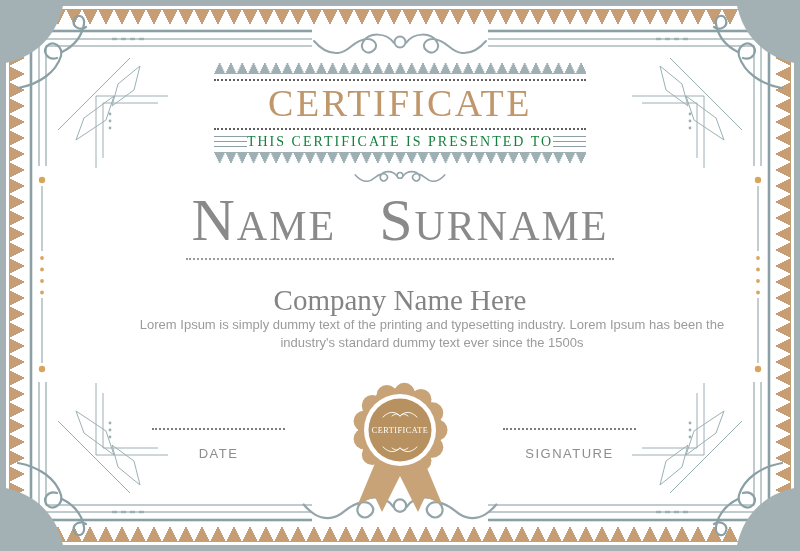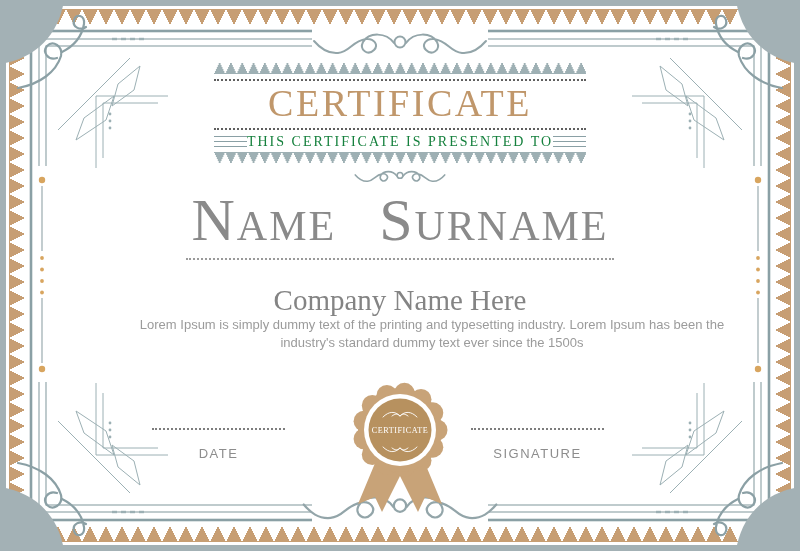--- a/index.html
+++ b/index.html
@@ -45,21 +45,21 @@
   .name{top:184px;font-size:60px;line-height:1.2;color:var(--heading);
     font-variant:small-caps;letter-spacing:2px;word-spacing:26px;white-space:nowrap;}
   .name-dots{top:258px;width:428px;border-top:2px dotted #9a9a9a;height:0;}
   .company{top:284px;font-size:29px;color:#848484;white-space:nowrap;}
   .desc{top:316px;width:588px;font-family:"Liberation Sans",sans-serif;
     font-size:13px;line-height:1.42;color:var(--body);text-align:center;margin-left:32px;}
   
   .sigline{top:428px;width:133px;border-top:2px dotted #7d7d7d;height:0;}
   .siglabel{top:446px;width:133px;text-align:center;font-family:Liberation Sans, sans-serif;
     font-size:13px;letter-spacing:1.5px;color:#8d8d8d;}
-  .date-col{left:152px;} .sig-col{left:471px;}
+  .date-col{left:152px;} .sig-col{left:503px;}
   svg{display:block;}
   #frame-svg{position:absolute;inset:0;pointer-events:none;}
   #badge-svg{position:absolute;left:335px;top:364px;pointer-events:none;}
 </style>
 </head>
 <body>
 
 <div class="abs sage-edge"></div>
 <div class="abs zz zz-top"></div>
 <div class="abs zz zz-bottom"></div>

